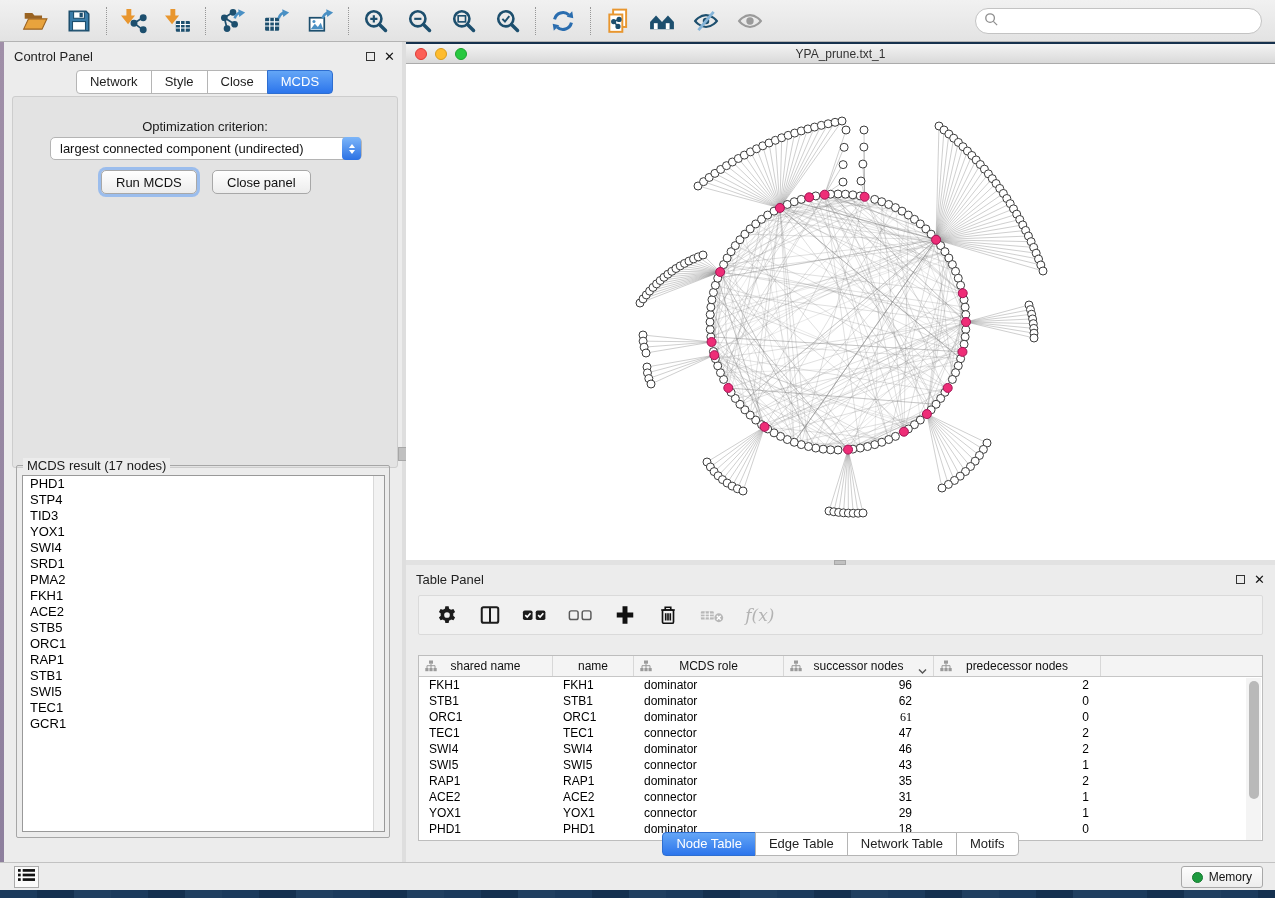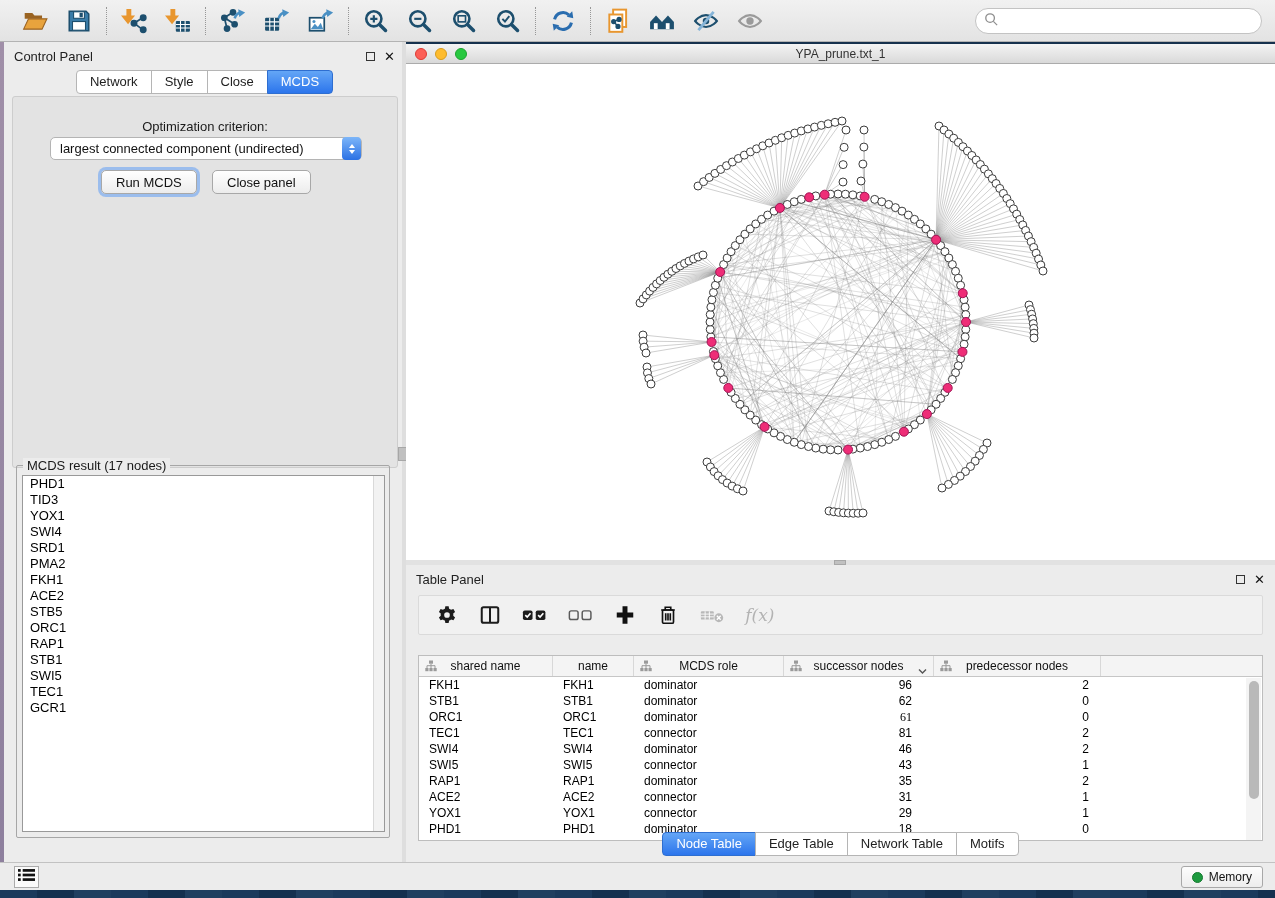--- a/index.html
+++ b/index.html
@@ -328,20 +328,21 @@
         </span>
     </div>
     <button class="mac-btn abs" id="run-btn">Run MCDS</button>
     <button class="mac-btn abs" id="close-btn">Close panel</button>
   </div>
   <div id="mcds-group" class="abs">
     <span id="mcds-legend">MCDS result (17 nodes)</span>
     <div id="mcds-list">
       <div id="mcds-scroll"></div>
     <div class="mcds-item">PHD1</div>
+        <div class="mcds-item">STP4</div>
         <div class="mcds-item">TID3</div>
         <div class="mcds-item">YOX1</div>
         <div class="mcds-item">SWI4</div>
         <div class="mcds-item">SRD1</div>
         <div class="mcds-item">PMA2</div>
         <div class="mcds-item">FKH1</div>
         <div class="mcds-item">ACE2</div>
         <div class="mcds-item">STB5</div>
         <div class="mcds-item">ORC1</div>
         <div class="mcds-item">RAP1</div>
@@ -1107,21 +1108,21 @@
           <div class="td left" style="width: 134px;">ORC1</div>
           <div class="td left" style="width: 81px;">ORC1</div>
           <div class="td left" style="width: 150px;">dominator</div>
           <div class="td right" style="width: 150px; padding-right: 22px; font-family: Liberation Serif, serif;">61</div>
           <div class="td right" style="width: 167px; padding-right: 12px;">0</div>
         </div>
         <div class="tr">
           <div class="td left" style="width: 134px;">TEC1</div>
           <div class="td left" style="width: 81px;">TEC1</div>
           <div class="td left" style="width: 150px;">connector</div>
-          <div class="td right" style="width: 150px; padding-right: 22px;">81</div>
+          <div class="td right" style="width: 150px; padding-right: 22px;">47</div>
           <div class="td right" style="width: 167px; padding-right: 12px;">2</div>
         </div>
         <div class="tr">
           <div class="td left" style="width: 134px;">SWI4</div>
           <div class="td left" style="width: 81px;">SWI4</div>
           <div class="td left" style="width: 150px;">dominator</div>
           <div class="td right" style="width: 150px; padding-right: 22px;">46</div>
           <div class="td right" style="width: 167px; padding-right: 12px;">2</div>
         </div>
         <div class="tr">

